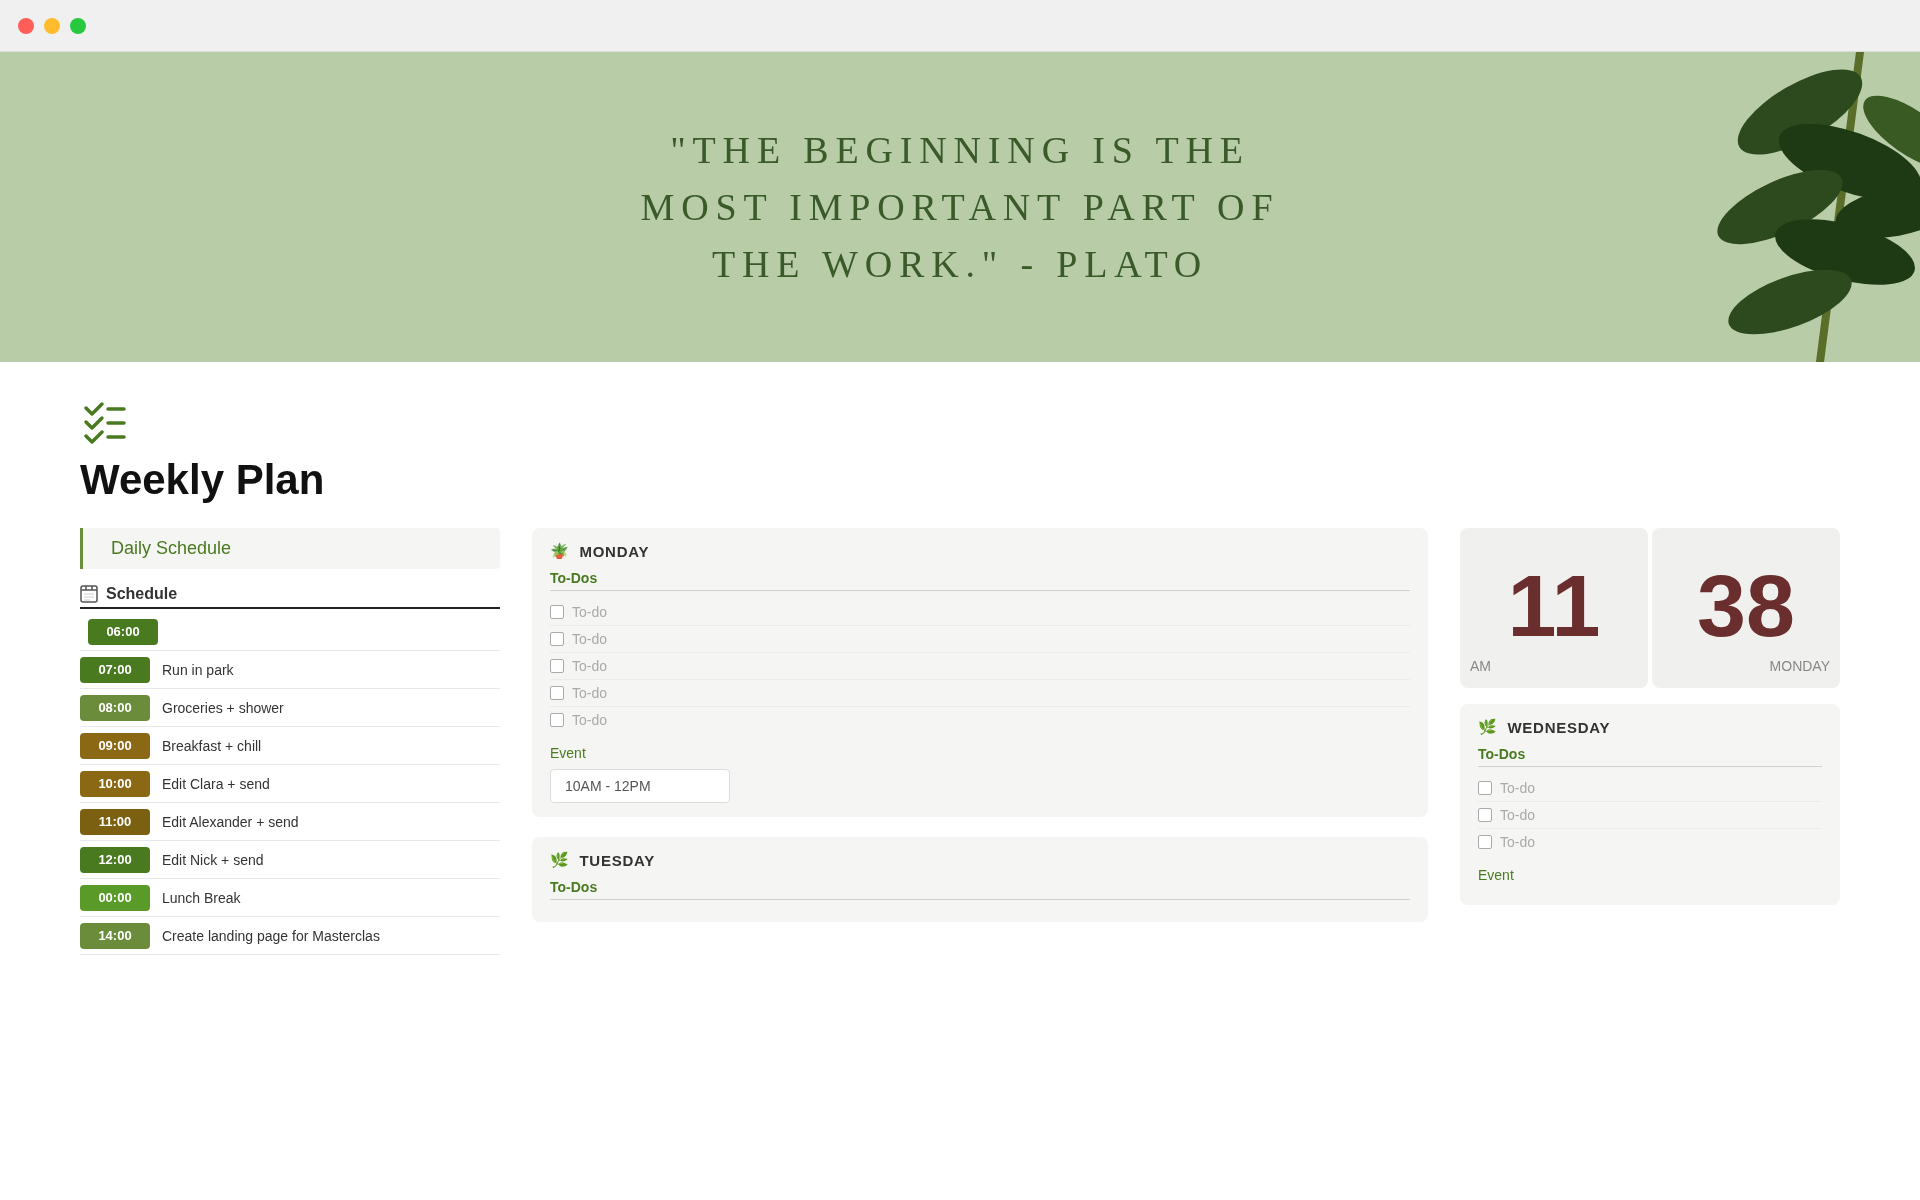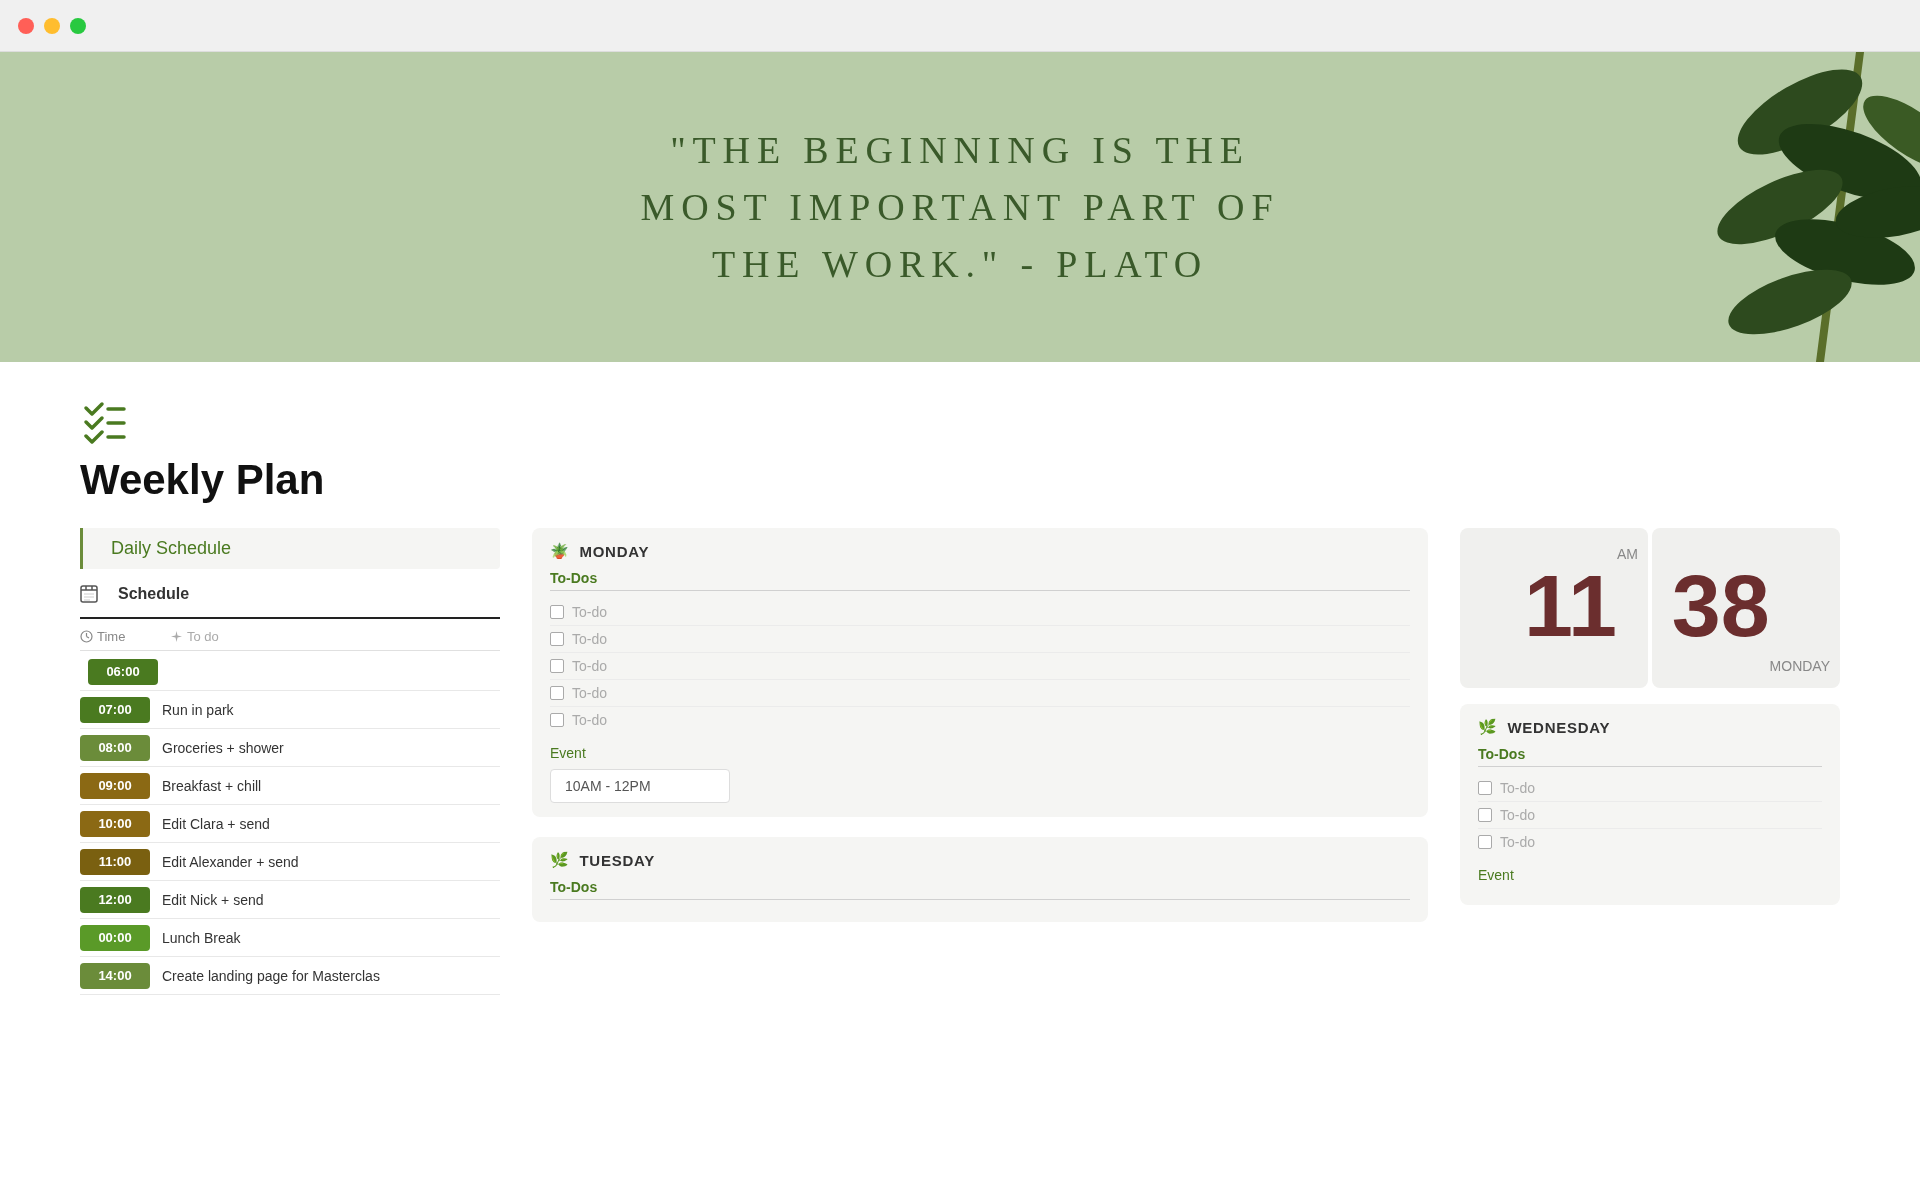--- a/index.html
+++ b/index.html
@@ -90,25 +90,25 @@
       font-size: 18px;
       color: #4a7a20;
       font-weight: 500;
       margin-bottom: 16px;
       border-radius: 0 4px 4px 0;
     }
 
     .schedule-header {
       display: flex;
       align-items: center;
-      gap: 20px;
+      gap: 8px;
       font-size: 16px;
       color: #333;
       font-weight: 600;
-      padding-bottom: 14px;
+      padding-bottom: 4px;
       border-bottom: 2px solid #222;
       margin-bottom: 4px;
     }
 
     .schedule-col-headers {
       display: flex;
       align-items: center;
       padding: 6px 0;
       border-bottom: 1px solid #e0e0e0;
       margin-bottom: 2px;
@@ -228,21 +228,21 @@
     .clock-widget {
       display: flex;
       gap: 4px;
       margin-bottom: 16px;
     }
     .clock-box {
       background: #f0f0ee;
       border-radius: 8px;
       flex: 1;
       display: flex;
-      flex-direction: row;
+      flex-direction: column;
       align-items: center;
       justify-content: flex-end;
       padding: 10px 10px 14px 10px;
       min-height: 160px;
       text-align: center;
     }
     .clock-number {
       font-size: 88px;
       font-weight: 800;
       color: #6b2e2e;
@@ -322,36 +322,20 @@
         <line x1="1" y1="5" x2="17" y2="5" stroke="#555" stroke-width="1.5"></line>
         <line x1="6" y1="1" x2="6" y2="5" stroke="#555" stroke-width="1.5"></line>
         <line x1="12" y1="1" x2="12" y2="5" stroke="#555" stroke-width="1.5"></line>
         <line x1="4" y1="9" x2="14" y2="9" stroke="#ccc" stroke-width="1"></line>
         <line x1="4" y1="12" x2="14" y2="12" stroke="#ccc" stroke-width="1"></line>
         <line x1="4" y1="15" x2="10" y2="15" stroke="#ccc" stroke-width="1"></line>
       </svg>
       <span>Schedule</span>
     </div>
 
-    <div class="schedule-col-headers">
-      <div class="col-time" style="width:90px;">
-        <svg width="13" height="13" viewBox="0 0 13 13">
-          <circle cx="6.5" cy="6.5" r="5.5" stroke="#888" stroke-width="1.2" fill="none"></circle>
-          <line x1="6.5" y1="3" x2="6.5" y2="6.5" stroke="#888" stroke-width="1.2"></line>
-          <line x1="6.5" y1="6.5" x2="9" y2="8" stroke="#888" stroke-width="1.2"></line>
-        </svg>
-        <span>Time</span>
-      </div>
-      <div class="col-todo">
-        <svg width="13" height="13" viewBox="0 0 13 13">
-          <path d="M6.5 1 L7.5 5.5 L12 6.5 L7.5 7.5 L6.5 12 L5.5 7.5 L1 6.5 L5.5 5.5 Z" fill="#aaa"></path>
-        </svg>
-        <span>To do</span>
-      </div>
-    </div>
 
     <div id="schedule-rows-container">
         <div class="schedule-row">
       <div class="time-badge" style="background:#4a7a20;margin-left:8px;">06:00</div>
       <div class="task-text"></div>
     </div>
         <div class="schedule-row">
       <div class="time-badge" style="background:#4a7a20;">07:00</div>
       <div class="task-text">Run in park</div>
     </div>

